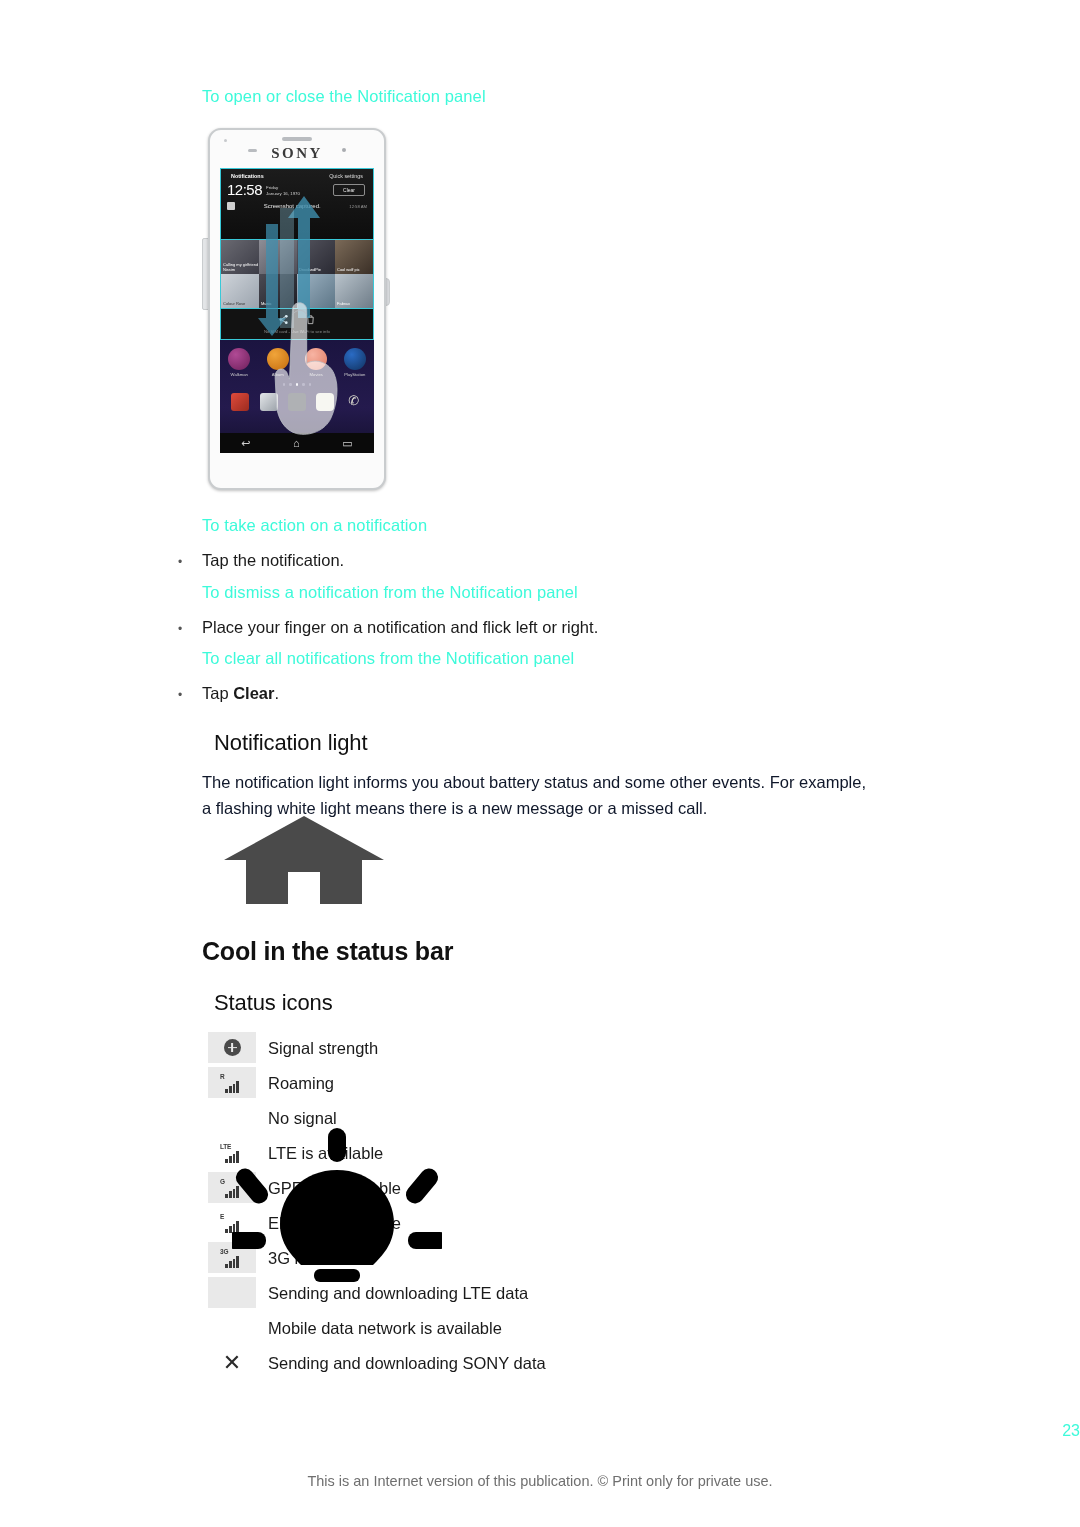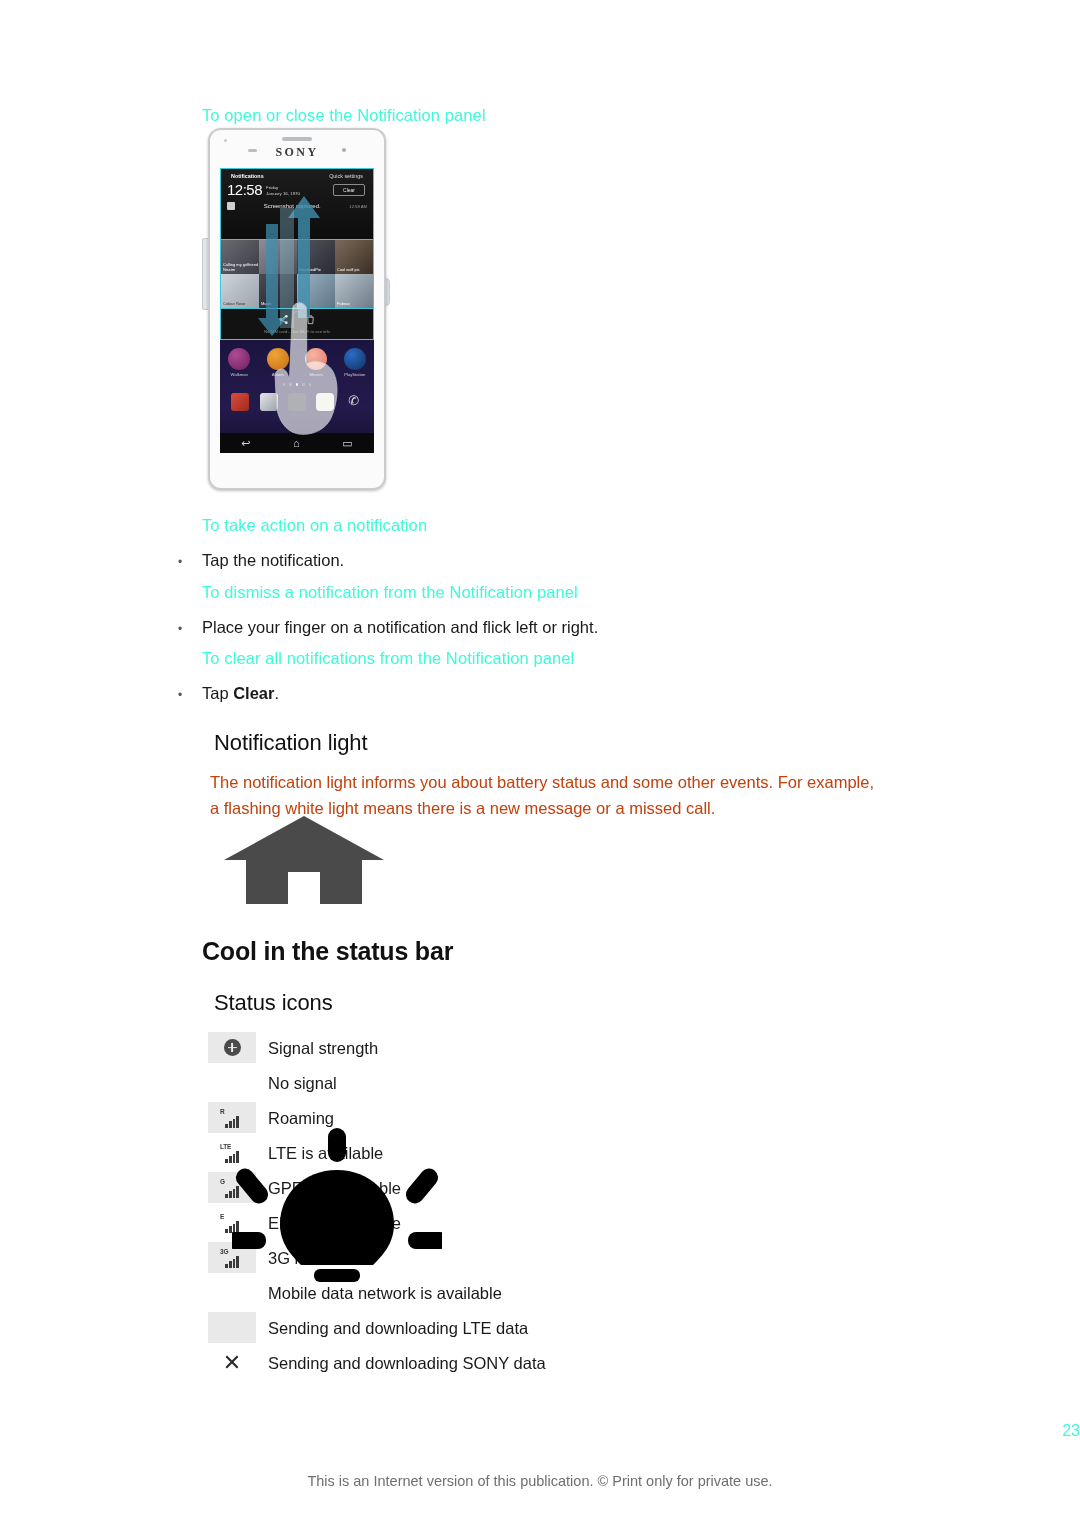--- a/index.html
+++ b/index.html
@@ -46,22 +46,22 @@
   .h2 {
     font-size: 22px;
     font-weight: 400;
     color: #111;
     margin: 12px;
     letter-spacing: -0.1px;
   }
   .body-text {
     font-size: 16.5px;
     line-height: 26px;
-    color: #c2410c;
-    margin: 8px;
+    color: #0f172a;
+    margin: 0;
   }
 
   
   .bullet-row {
     display: flex;
     align-items: baseline;
     font-size: 16.5px;
     line-height: 26px;
   }
   .bullet-dot {
@@ -102,21 +102,21 @@
   .side-r { right: 2px; top: 150px; width: 7px; height: 26px; border-radius: 4px; background:#d8dadd;}
   .phone-bezel-top {
     position: absolute; left: 0; top: 0; width: 100%; height: 38px;
   }
   .earpiece {
     position: absolute; left: 50%; top: 7px; transform: translateX(-50%);
     width: 30px; height: 4px; background: #b9bcc0; border-radius: 2px;
   }
   .sony-logo {
     position: absolute; left: 50%; top: 15px; transform: translateX(-50%);
-    font-size: 12px; letter-spacing: 2.4px; color: #3a3a3a; font-weight: bold;
+    font-size: 15px; letter-spacing: 2.4px; color: #3a3a3a; font-weight: bold;
     font-family: "Liberation Serif", serif;
   }
   .sensor-l { position:absolute; left:38px; top:19px; width:9px; height:3px; background:#b9bcc0; border-radius:2px;}
   .sensor-r { position:absolute; right:38px; top:18px; width:4px; height:4px; background:#a9acb0; border-radius:50%;}
   .cam-dot { position:absolute; left:14px; top:9px; width:3px; height:3px; background:#c7cacd; border-radius:50%;}
 
   .screen {
     position: absolute;
     left: 10px; top: 38px;
     width: 154px; height: 285px;
@@ -261,21 +261,21 @@
   .footer-note {
     position:absolute; left:0; top:1473px; width:1080px;
     text-align:center; color:#6f6f6f; font-size:14.5px;
   }
 </style>
 </head>
 <body>
 
 <div class="page">
 
-  <div class="content" style="top:106px;">
+  <div class="content" style="top:87px;">
     <div class="sub-head">To open or close the Notification panel</div>
   </div>
 
   <div class="phone-wrap">
     <div class="phone-side side-l"></div>
     <div class="phone-side side-r"></div>
     <div class="phone-body">
 
       <div class="phone-bezel-top">
         <div class="cam-dot"></div>
@@ -449,40 +449,40 @@
   <div class="status-table">
 
     <div class="status-row">
       <div class="status-icon-cell">
         <span class="circ-plus"></span>
       </div>
       <div class="status-label">Signal strength</div>
     </div>
 
     <div class="status-row">
-      <div class="status-icon-cell blank-bg"></div>
-      <div class="status-label">No signal</div>
-    </div>
-
-    <div class="status-row">
       <div class="status-icon-cell">
         <span class="sig-wrap">
           <span class="sig-sup">R</span>
           <span class="sig">
               <i></i>
               <i></i>
               <i></i>
               <i></i>
             </span>
         </span>
       </div>
       <div class="status-label">Roaming</div>
     </div>
 
     <div class="status-row">
+      <div class="status-icon-cell blank-bg"></div>
+      <div class="status-label">No signal</div>
+    </div>
+
+    <div class="status-row">
       <div class="status-icon-cell blank-bg">
         <span class="sig-wrap">
           <span class="sig-sup">LTE</span>
           <span class="sig">
               <i></i>
               <i></i>
               <i></i>
               <i></i>
             </span>
         </span>
@@ -529,27 +529,27 @@
               <i></i>
               <i></i>
               <i></i>
             </span>
         </span>
       </div>
       <div class="status-label">3G is available</div>
     </div>
 
     <div class="status-row">
+      <div class="status-icon-cell"></div>
+      <div class="status-label">Sending and downloading LTE data</div>
+    </div>
+
+    <div class="status-row">
       <div class="status-icon-cell blank-bg"></div>
       <div class="status-label">Mobile data network is available</div>
-    </div>
-
-    <div class="status-row">
-      <div class="status-icon-cell"></div>
-      <div class="status-label">Sending and downloading LTE data</div>
     </div>
 
     <div class="status-row">
       <div class="status-icon-cell blank-bg">
         <span class="x-mark">✕</span>
       </div>
       <div class="status-label">Sending and downloading SONY data</div>
     </div>
   </div>
 

